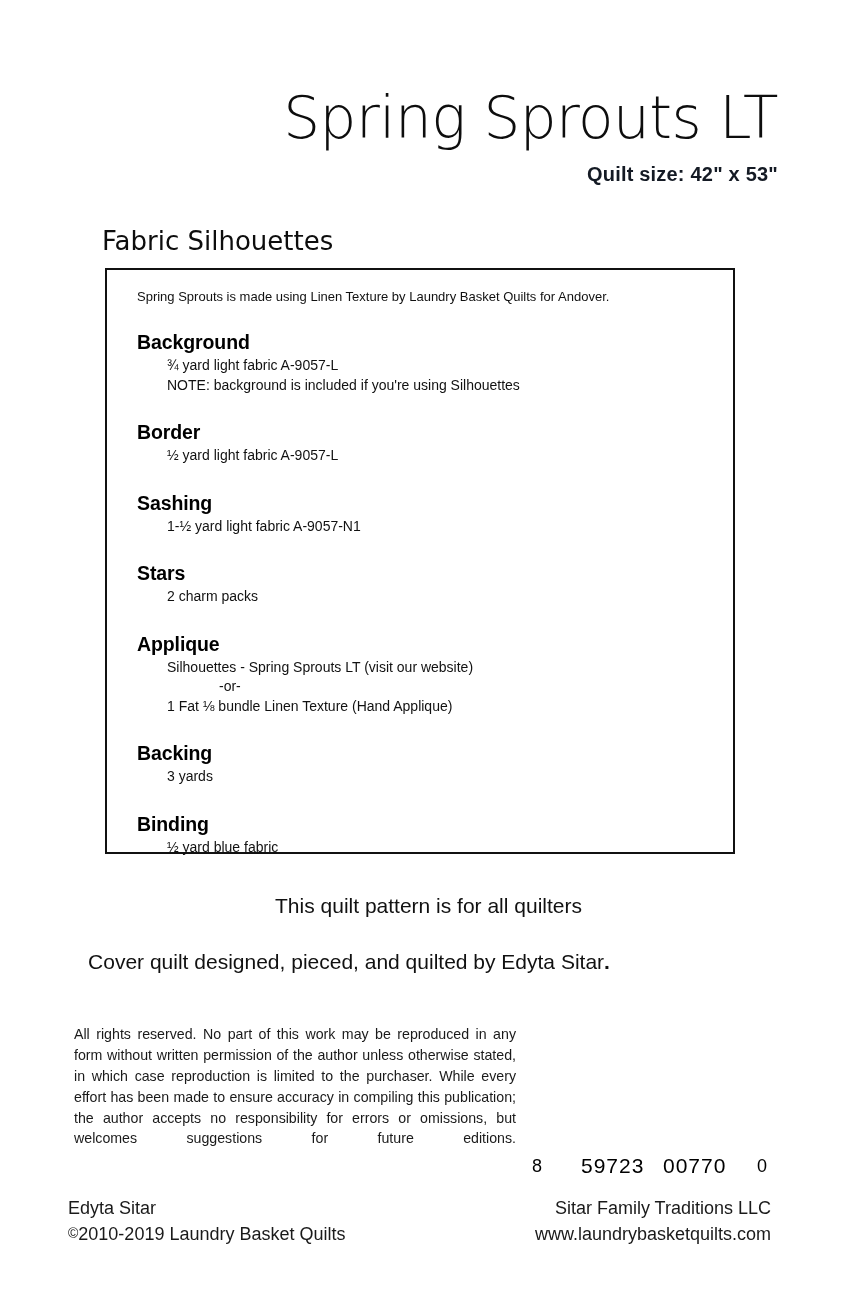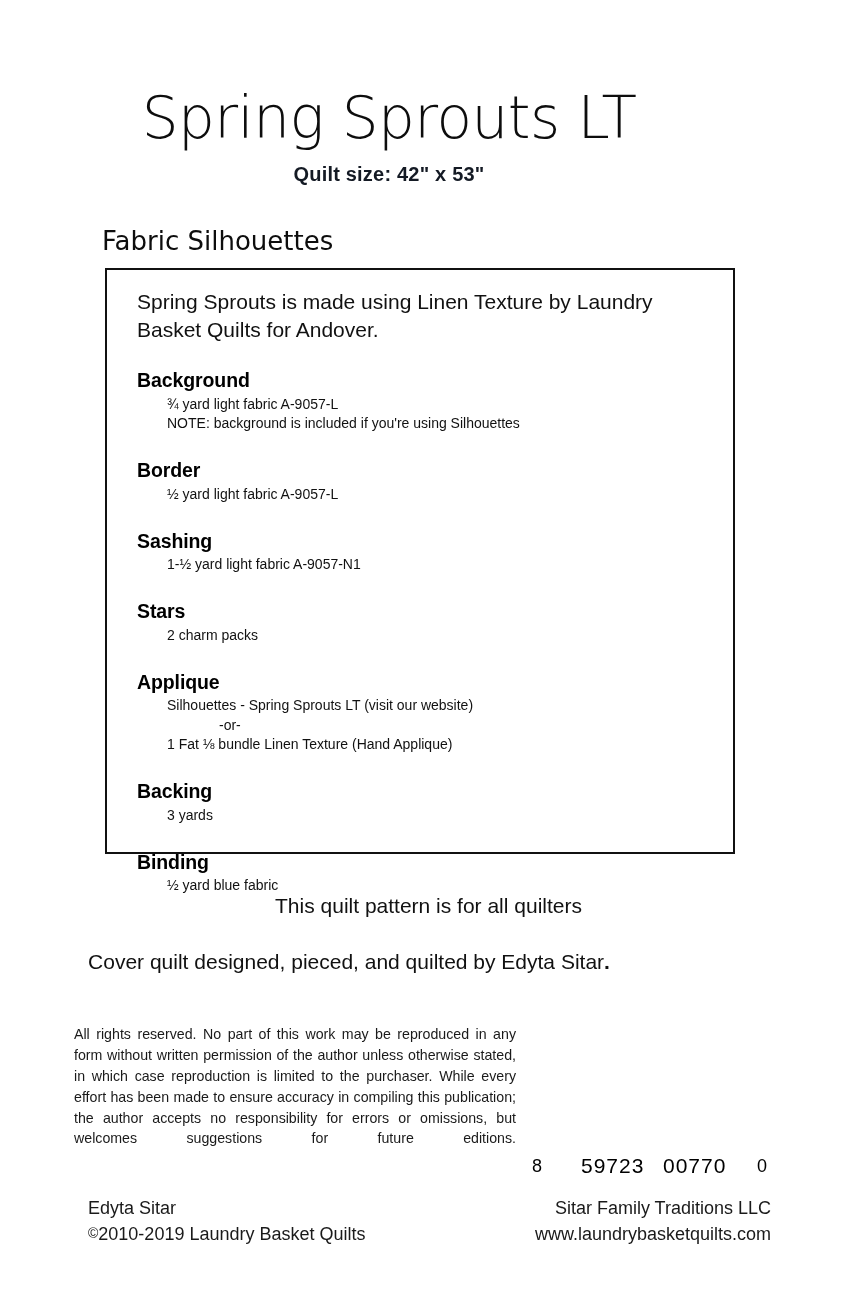--- a/index.html
+++ b/index.html
@@ -15,21 +15,21 @@
     color: #000000;
     overflow: hidden;
   }
 
   
   #title-block {
     position: absolute;
     top: 88px;
     left: 0;
     width: 778px;
-    text-align: center;
+    text-align: right;
   }
   #page-title {
     font-family: "DejaVu Sans", sans-serif;
     font-weight: 300;
     font-size: 58px;
     letter-spacing: -0.5px;
     line-height: 1.05;
     color: #0d0d0d;
   }
   #quilt-size {
@@ -60,21 +60,21 @@
     left: 105px;
     width: 630px;
     height: 586px;
     border: 2px solid #111111;
     box-sizing: border-box;
   }
   #requirements-inner {
     padding: 18px 14px 0 30px;
   }
   .intro-text {
-    font-size: 21px;
+    font-size: 13px;
     line-height: 1.32;
     color: #111111;
     max-width: 545px;
     margin-bottom: 14px;
   }
   .req-group {
     margin-bottom: 12px;
     margin-top: 23px;
   }
   .req-group:last-child { margin-bottom: 0; }
@@ -160,21 +160,21 @@
   
   #footer {
     position: absolute;
     top: 1196px;
     left: 0;
     width: 841px;
     height: 70px;
   }
   #footer-left {
     position: absolute;
-    left: 88px;
+    left: 68px;
     top: 0;
     font-size: 18px;
     line-height: 1.42;
     color: #1a1a1a;
   }
   #footer-right {
     position: absolute;
     right: 70px;
     top: 0;
     text-align: right;

